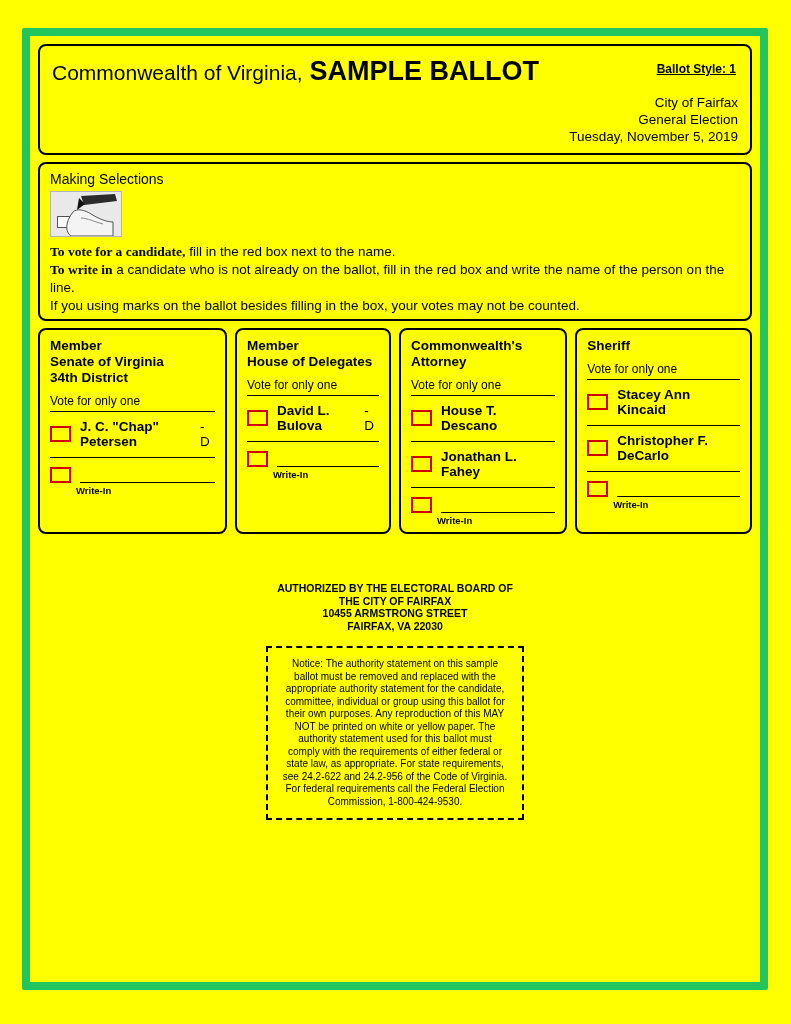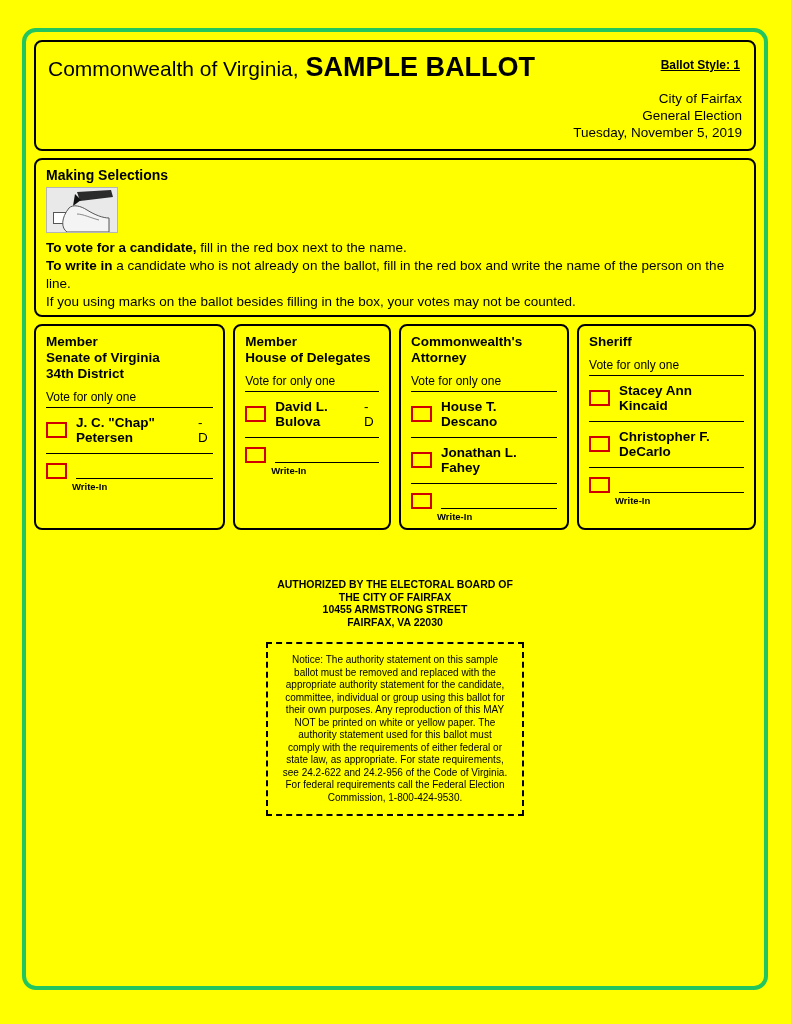--- a/index.html
+++ b/index.html
@@ -15,22 +15,22 @@
     position: relative;
     overflow: hidden;
   }
   .ballot {
     position: absolute;
     left: 22px;
     top: 28px;
     width: 746px;
     height: 962px;
     background: #ffff00;
-    border: 4px solid #22c55e;
-    border-radius: 14px;
+    border: 8px solid #22c55e;
+    border-radius: 2px;
     box-sizing: border-box;
   }
   .inner {
     padding: 8px 8px 0 8px;
   }
   
   .header-box {
     border: 2px solid #000;
     border-radius: 8px;
     padding: 10px 12px 8px 12px;
@@ -69,21 +69,21 @@
   
   .instructions-box {
     border: 2px solid #000;
     border-radius: 8px;
     margin-top: 7px;
     padding: 7px 10px 4px 10px;
     box-sizing: border-box;
   }
   .instr-title {
     font-size: 14px;
-    font-weight: bold;
+    font-weight: normal;
     margin-bottom: 4px;
   }
   .hand-icon {
     width: 70px;
     height: 44px;
     background: #e9e9e9;
     border: 1px solid #b5b5b5;
     position: relative;
     margin-bottom: 6px;
     overflow: hidden;
@@ -95,21 +95,21 @@
     width: 18px;
     height: 10px;
     border: 1px solid #555;
     background: #fff;
   }
   .hand-icon svg { position: absolute; left: 0; top: 0; }
   .instr-line {
     font-size: 13.5px;
     line-height: 18px;
   }
-  .instr-line b { font-weight: bold; }
+  .instr-line b { font-weight: bold; font-family: Liberation Serif, serif; }
   
   .contest-grid {
     display: flex;
     gap: 8px;
     margin-top: 7px;
   }
   .col {
     width: 50%;
     display: flex;
     gap: 8px;

